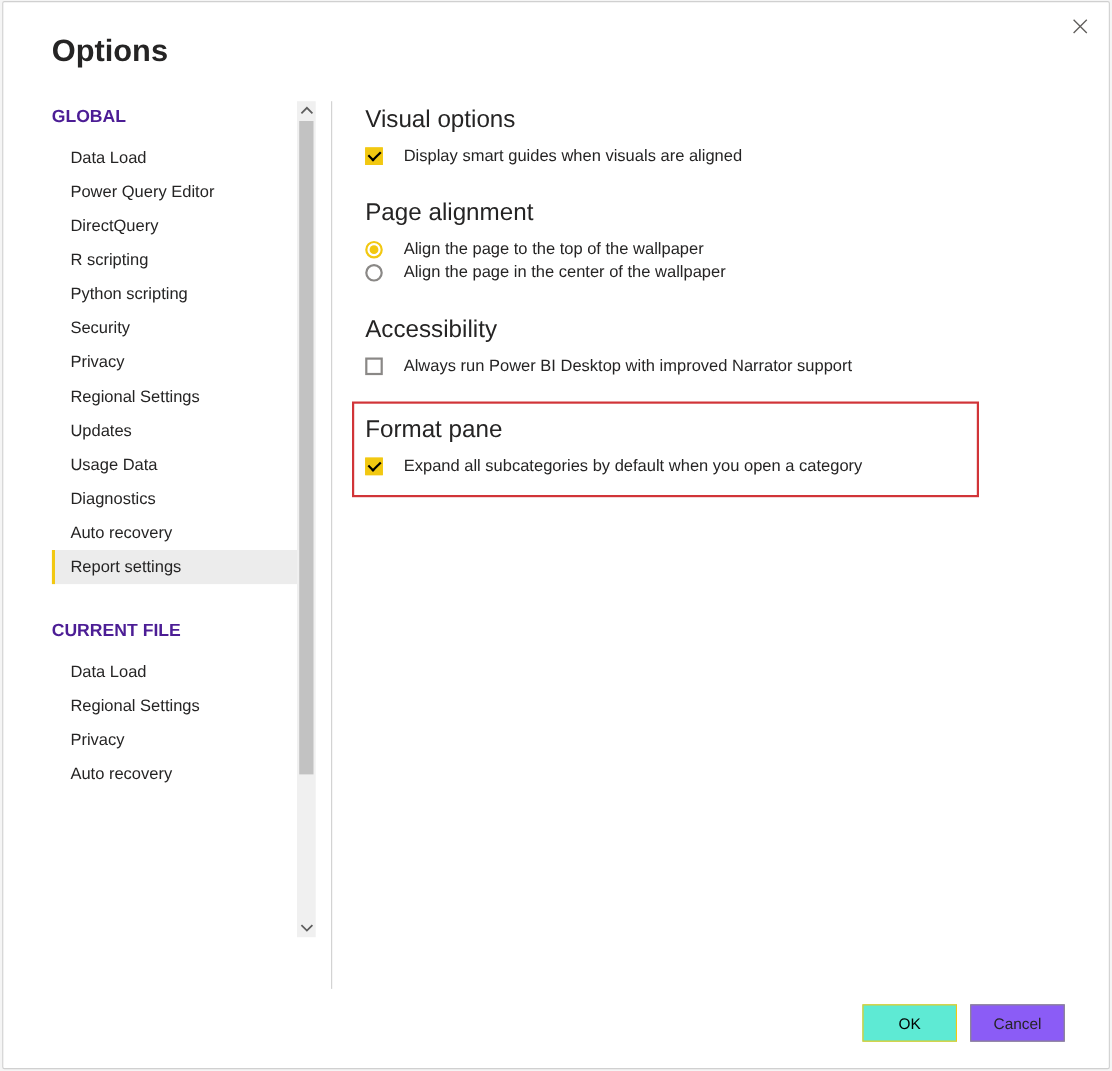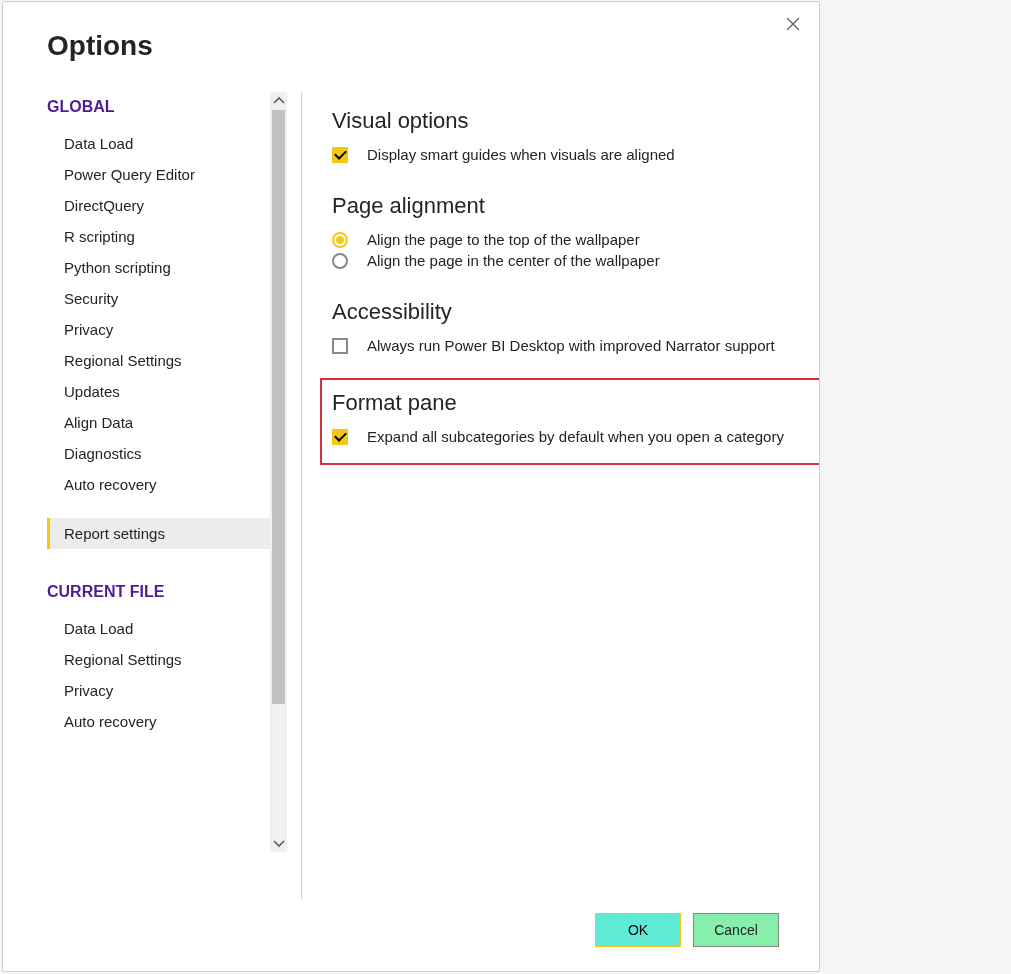--- a/index.html
+++ b/index.html
@@ -10,21 +10,21 @@
     color: #252424;
     background: #f5f5f5;
     width: 1011px;
     height: 974px;
     position: relative;
   }
   .dialog {
     position: absolute;
     top: 1px;
     left: 2px;
-    width: 818px;
+    width: 1007px;
     height: 971px;
     background: #fff;
     border: 1px solid #d0d0d0;
     border-radius: 2px;
     display: flex;
     flex-direction: column;
   }
   .dialog-header {
     padding: 28px 44px 10px 44px;
     position: relative;
@@ -72,21 +72,20 @@
   .nav-item {
     font-size: 15px;
     color: #252424;
     padding: 7px 0 7px 14px;
     cursor: pointer;
     border-left: 3px solid transparent;
   }
   .nav-item.selected {
     background: #ececec;
     border-left-color: #f2c811;
-    margin-top: 18px;
   }
   .scrollbar {
     width: 17px;
     background: #f0f0f0;
     display: flex;
     flex-direction: column;
     align-items:center;
   }
   .scrollbar .arrow {
     width: 17px;
@@ -110,21 +109,21 @@
     margin-left: 14px;
   }
   .content {
     flex:1;
     padding: 0 40px 0 30px;
     overflow:auto;
   }
   .group-title {
     font-size: 22px;
     color: #252424;
-    margin-top: 16px;
+    margin-top: 3px;
     margin-bottom: 10px;
     font-weight: 400;
   }
   .group { margin-bottom: 28px; }
   .opt-row {
     display:flex;
     align-items:center;
     gap: 19px;
     font-size: 15px;
     padding: 2px 0;
@@ -185,21 +184,21 @@
   .btn {
     min-width: 86px;
     height: 34px;
     padding: 0 18px;
     font-size: 14px;
     cursor:pointer;
     display:inline-flex;
     align-items:center;
     justify-content:center;
     border:1px solid #8a8886;
-    background:#86efac;
+    background:#8b5cf6;
   }
   .btn.primary {
     background:#5eead4;
     border-color:#f2c811;
     color:#000;
   }
 </style>
 </head>
 <body>
 
@@ -222,21 +221,21 @@
           <div class="nav-list">
             <div class="nav-item">Data Load</div>
             <div class="nav-item">Power Query Editor</div>
             <div class="nav-item">DirectQuery</div>
             <div class="nav-item">R scripting</div>
             <div class="nav-item">Python scripting</div>
             <div class="nav-item">Security</div>
             <div class="nav-item">Privacy</div>
             <div class="nav-item">Regional Settings</div>
             <div class="nav-item">Updates</div>
-            <div class="nav-item">Align Data</div>
+            <div class="nav-item">Usage Data</div>
             <div class="nav-item">Diagnostics</div>
             <div class="nav-item">Auto recovery</div>
             <div class="nav-item selected">Report settings</div>
           </div>
           <div class="section-header">CURRENT FILE</div>
           <div class="nav-list">
             <div class="nav-item">Data Load</div>
             <div class="nav-item">Regional Settings</div>
             <div class="nav-item">Privacy</div>
             <div class="nav-item">Auto recovery</div>

